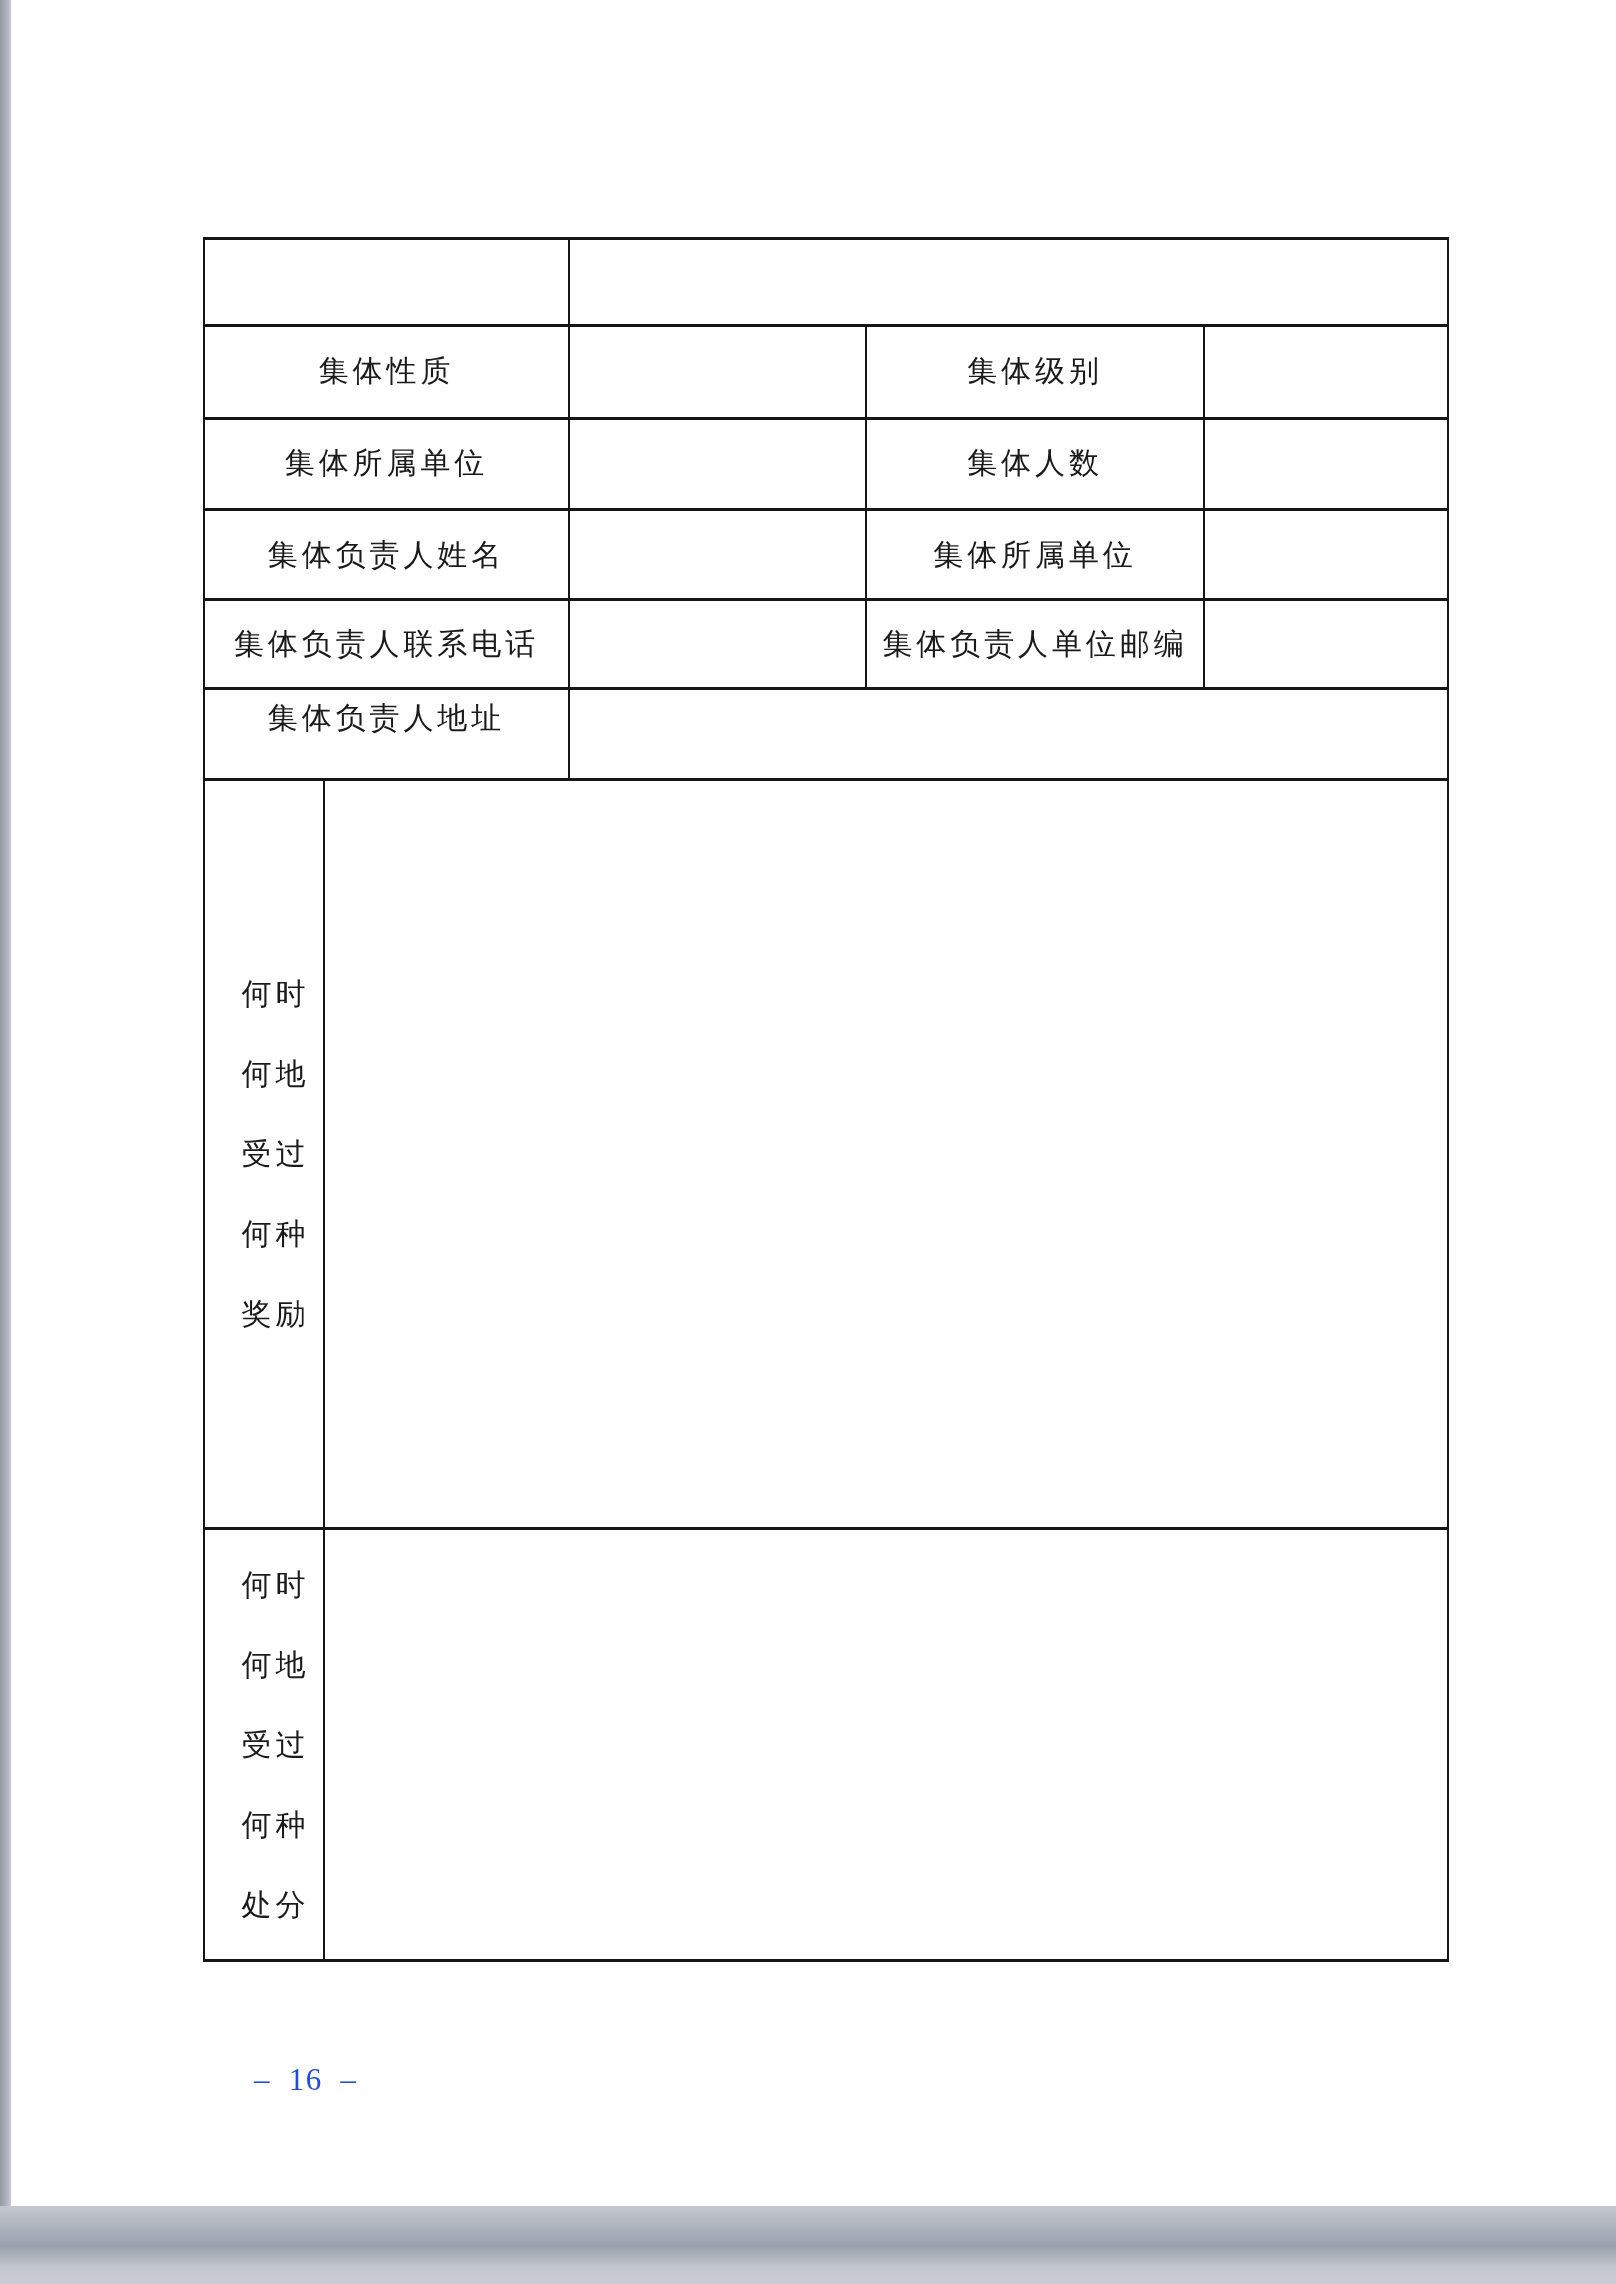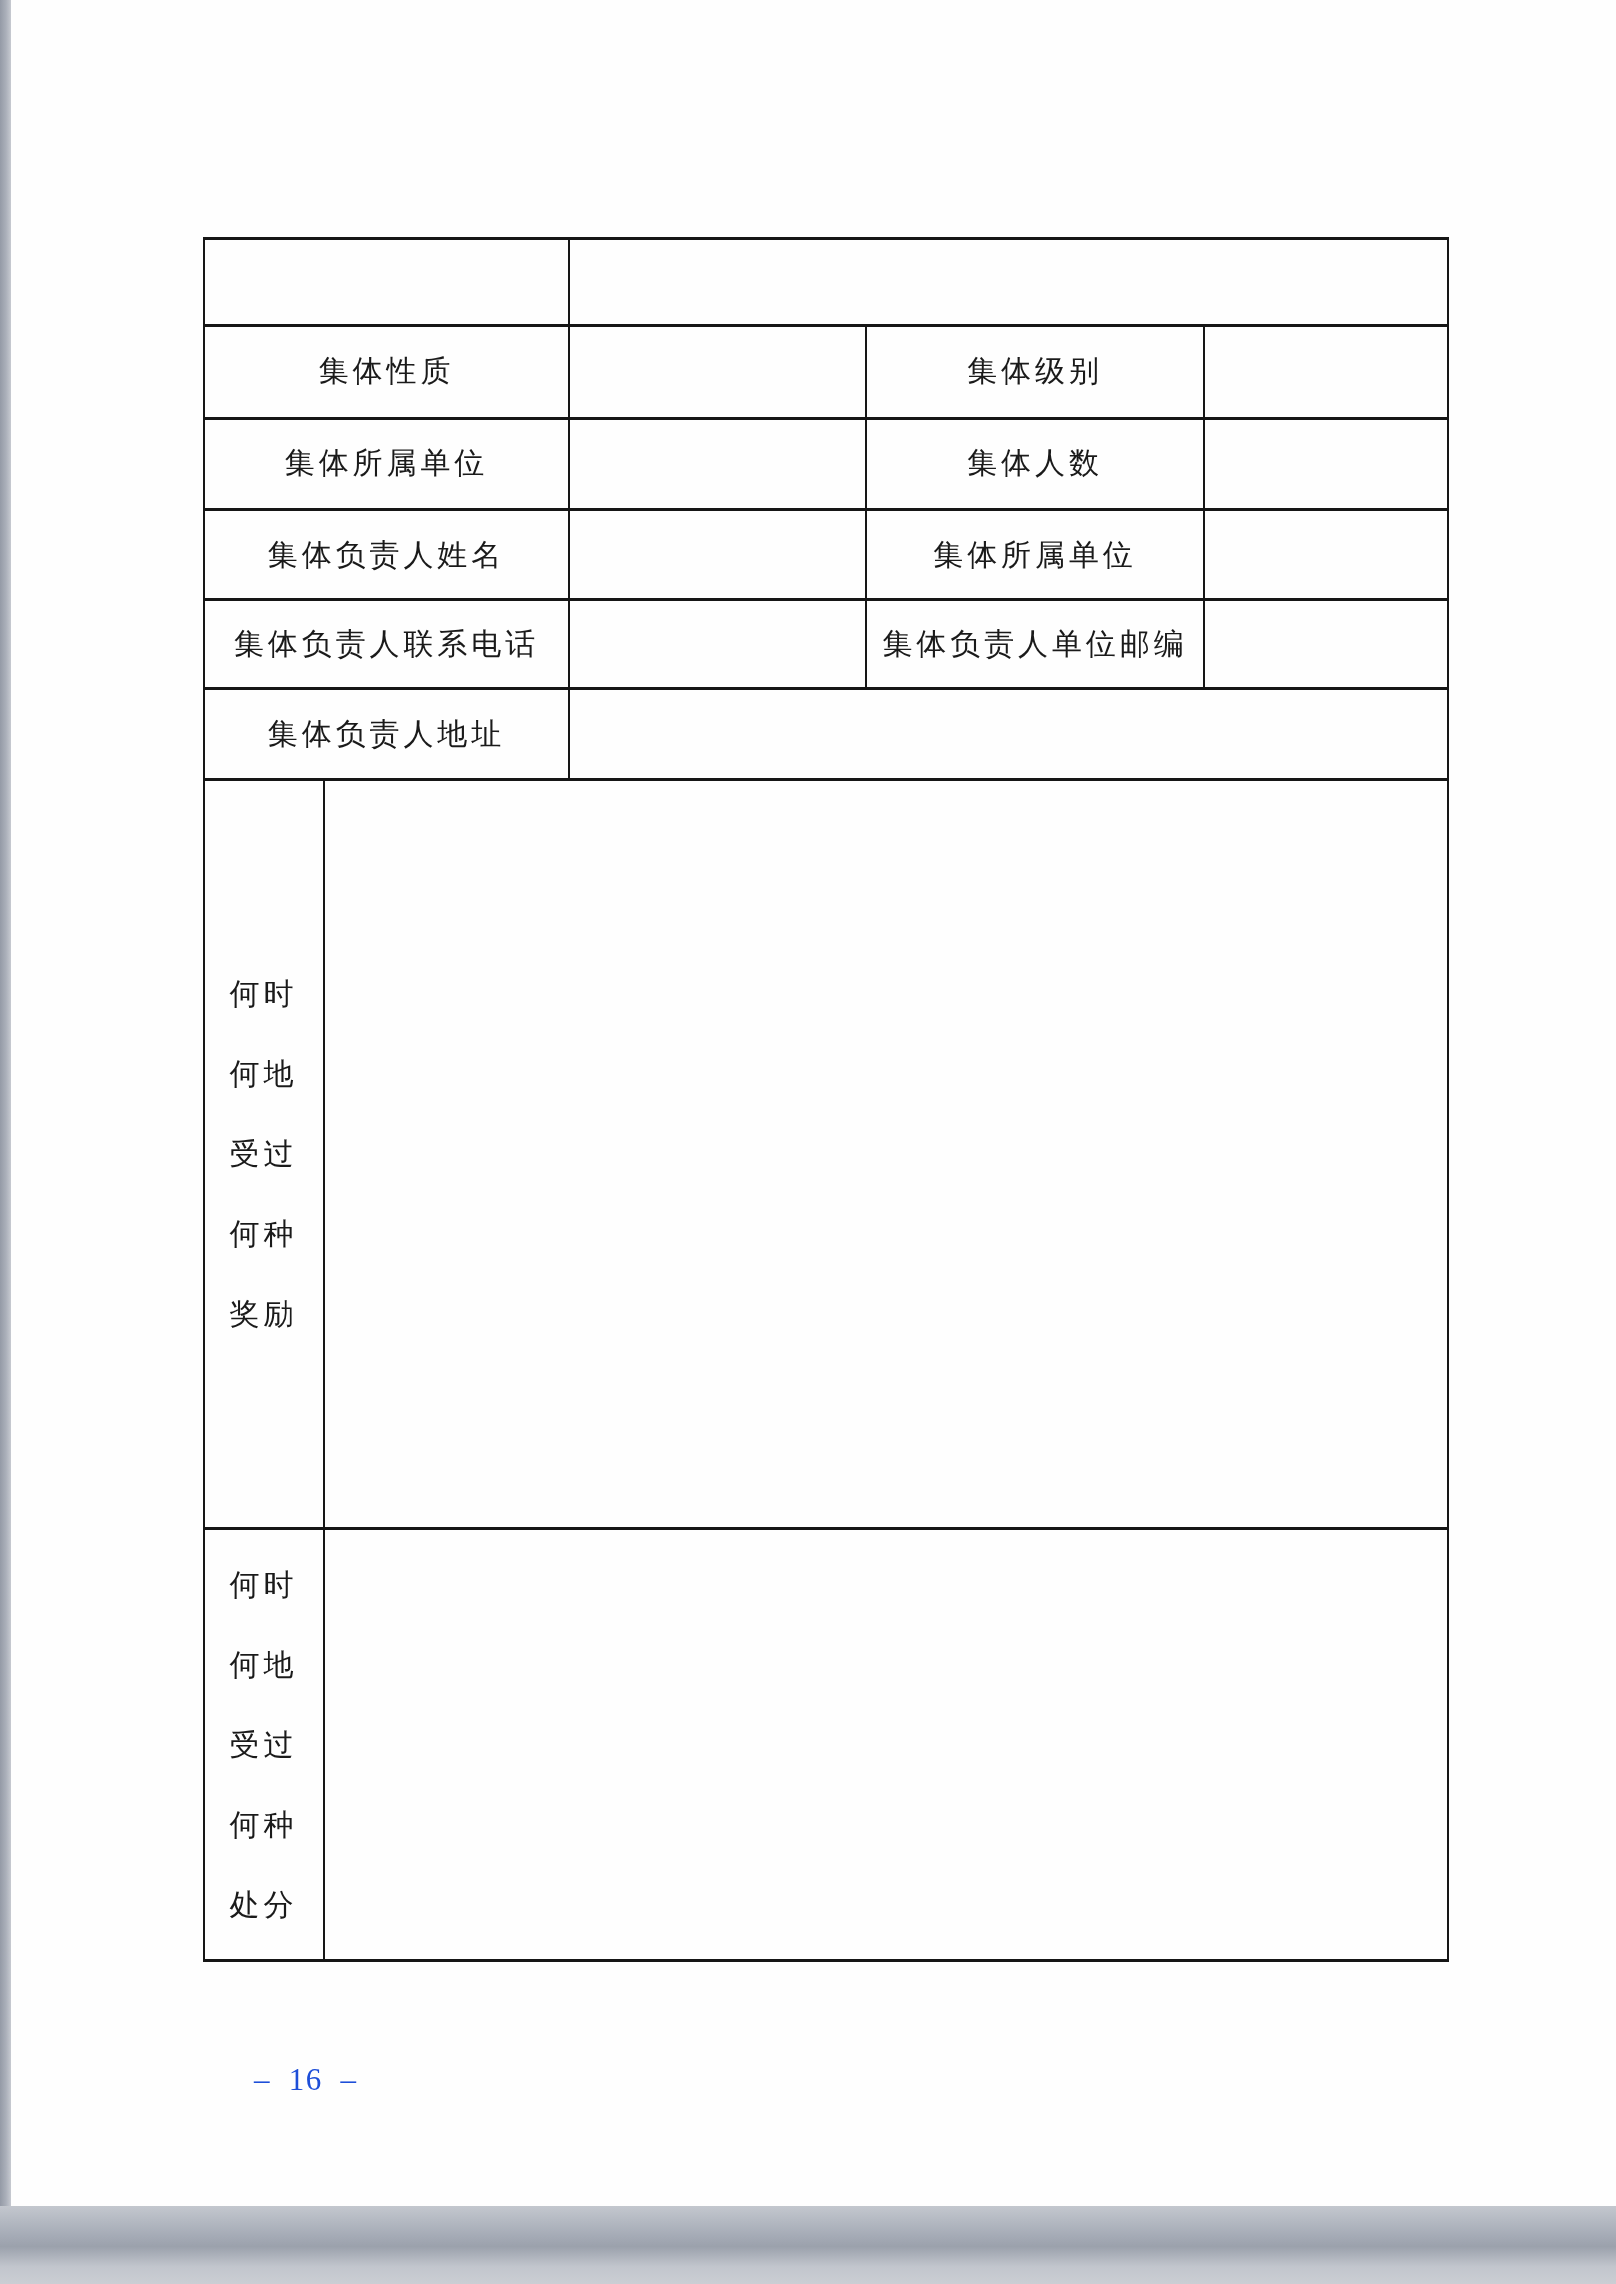--- a/index.html
+++ b/index.html
@@ -48,20 +48,21 @@
   }
   .vcell {
     position: absolute;
     display: flex;
     flex-direction: column;
     align-items: center;
     justify-content: center;
     gap: 50px;
     font-size: 30px;
     letter-spacing: 3.9px;
+    padding-left: 12px;
   }
   .vcell span { line-height: 30px; }
   .pagenum {
     position: absolute;
     left: 254px;
     top: 2062px;
     font-size: 31px;
     letter-spacing: 1.3px;
     word-spacing: 9px;
     color: #1d4ed8;
@@ -79,21 +80,21 @@
   .r3l2{ left:866px;top:418px;  width:338px;  height:91px; }
   .r3v2{ left:1204px;top:418px;  width:245px;  height:91px; }
   .r4l { left:204px; top:510px;  width:365px;  height:90px; }
   .r4v1{ left:569px; top:510px;  width:297px;  height:90px; }
   .r4l2{ left:866px;top:510px;  width:338px;  height:90px; }
   .r4v2{ left:1204px;top:510px;  width:245px;  height:90px; }
   .r5l { left:204px; top:600px;  width:365px;  height:89px; }
   .r5v1{ left:569px; top:600px;  width:297px;  height:89px; }
   .r5l2{ left:866px;top:600px;  width:338px;  height:89px; }
   .r5v2{ left:1204px;top:600px;  width:245px;  height:89px; }
-  .r6l { left:204px; top:689px; width:365px;  height:91px;font-family:Liberation Mono, monospace; }
+  .r6l { left:204px; top:673px; width:365px;  height:91px;font-family:Liberation Mono, monospace; }
   .r6v { left:569px; top:689px; width:880px; height:91px; }
   .awl { left:204px; top:779px; width:119px;  height:749px; }
   .awv { left:323px; top:779px; width:1125px; height:749px; }
   .pul { left:204px; top:1529px; width:119px;  height:431px; }
   .puv { left:323px; top:1529px; width:1125px; height:431px; }
 </style>
 </head>
 <body>
 
 <div class="page">

